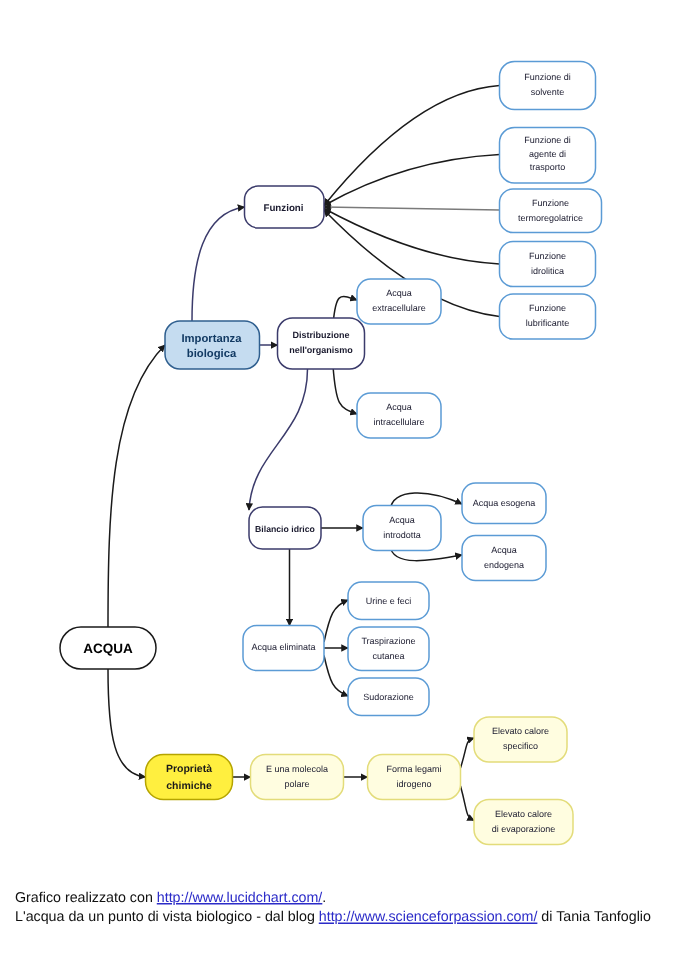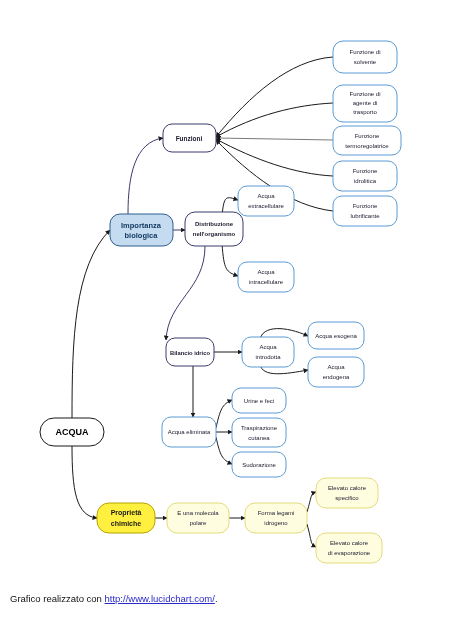--- a/index.html
+++ b/index.html
@@ -247,13 +247,14 @@
       <text x="349" y="543" font-size="6" fill="#1a1a2e">Elevato calore</text>
       <text x="349" y="553" font-size="6" fill="#1a1a2e">di evaporazione</text>
     </g>
 
   </g>
 </svg>
 </div>
 
 <div class="footer">
   <div class="footer-line"><span>Grafico realizzato con </span><span class="link">http://www.lucidchart.com/</span><span>.</span></div>
+  <div class="footer-line"><span>L'acqua da un punto di vista biologico - dal blog </span><span class="link">http://www.scienceforpassion.com/</span><span> di Tania Tanfoglio</span></div>
 </div>
 
 </body></html>

